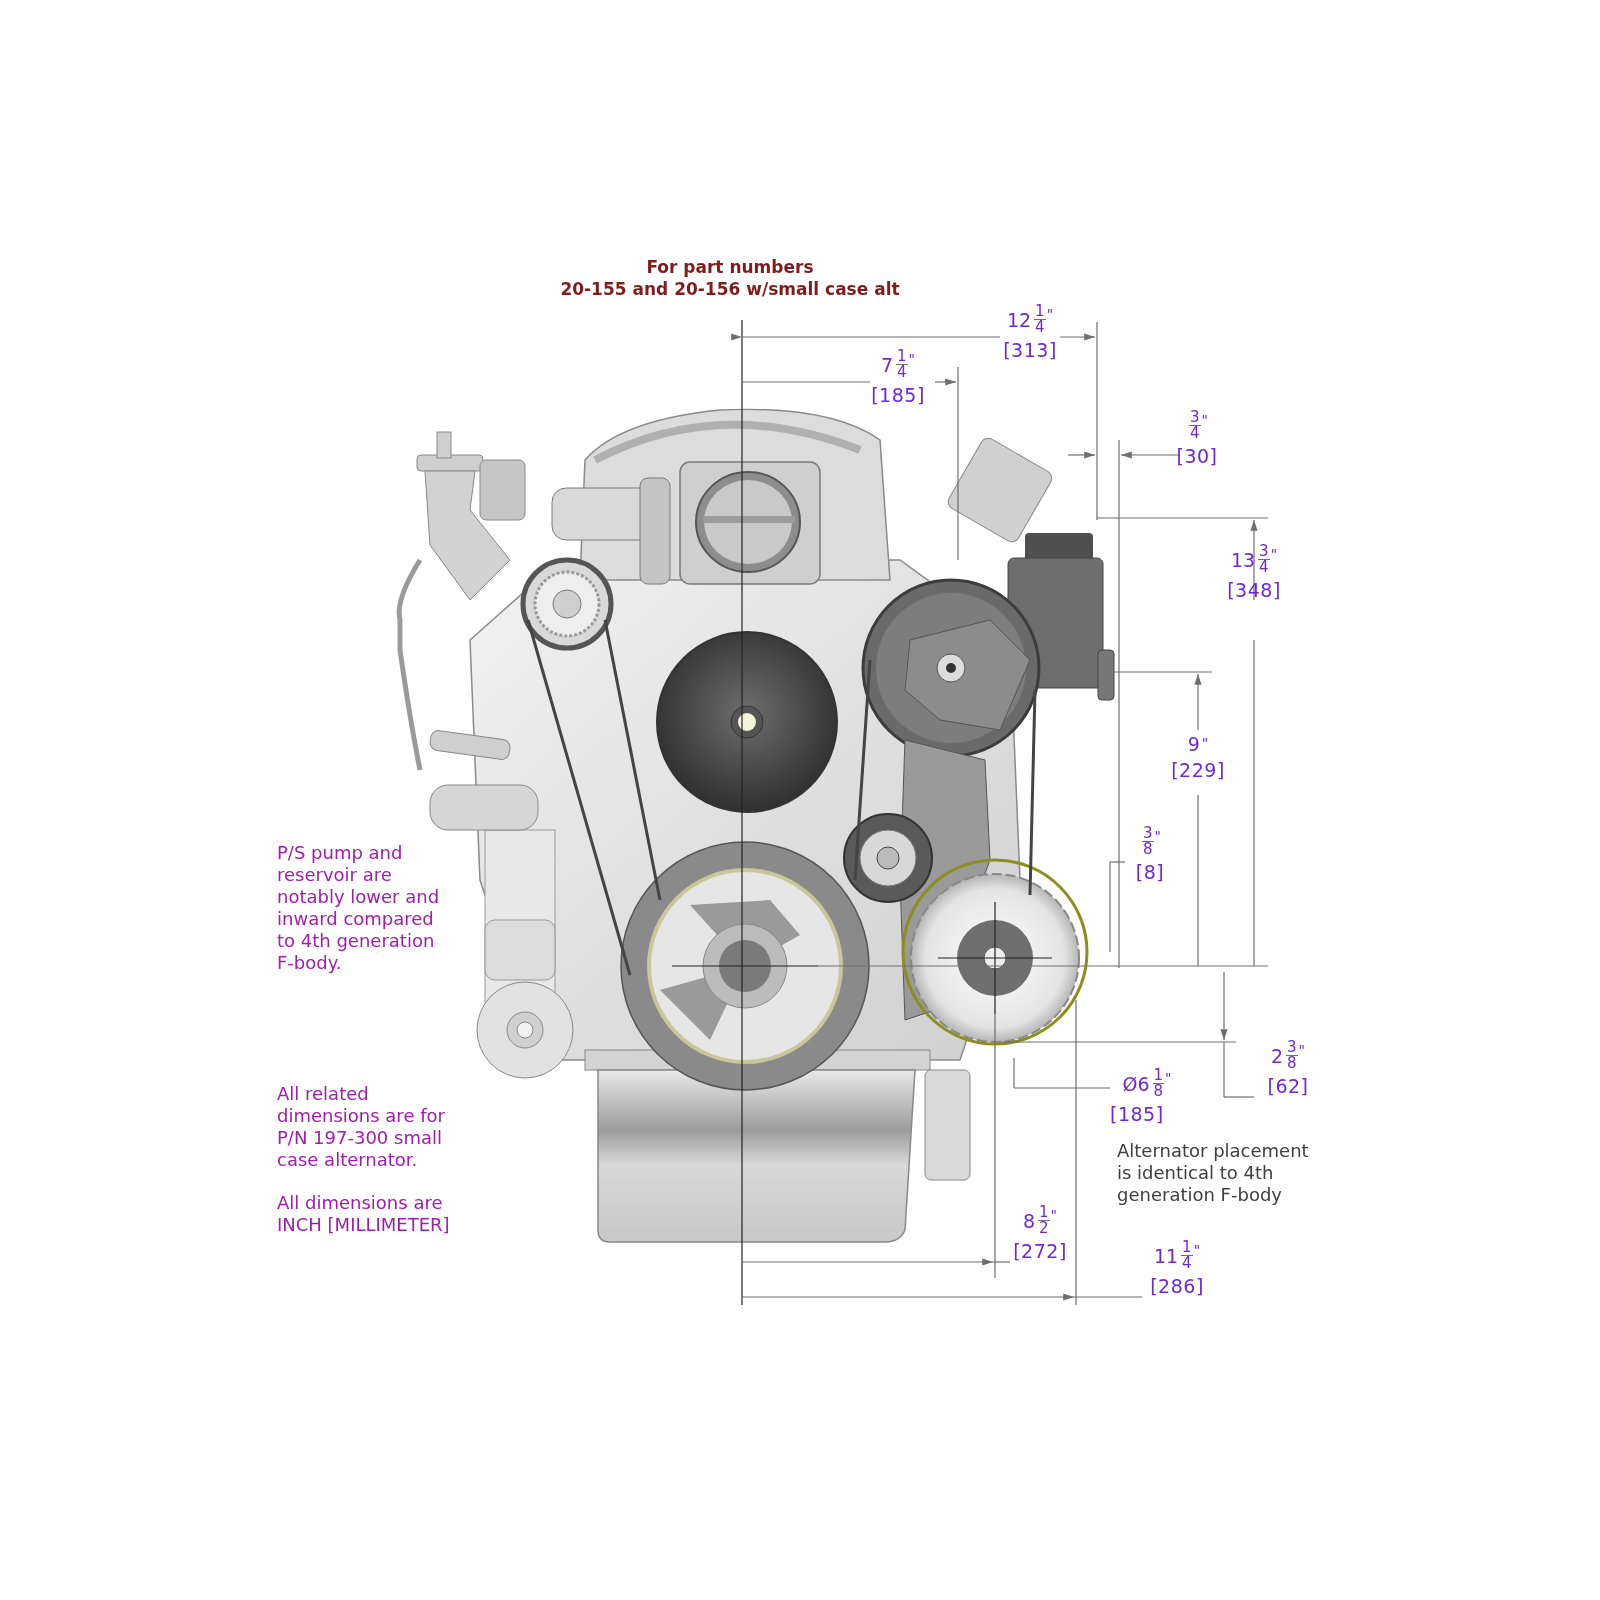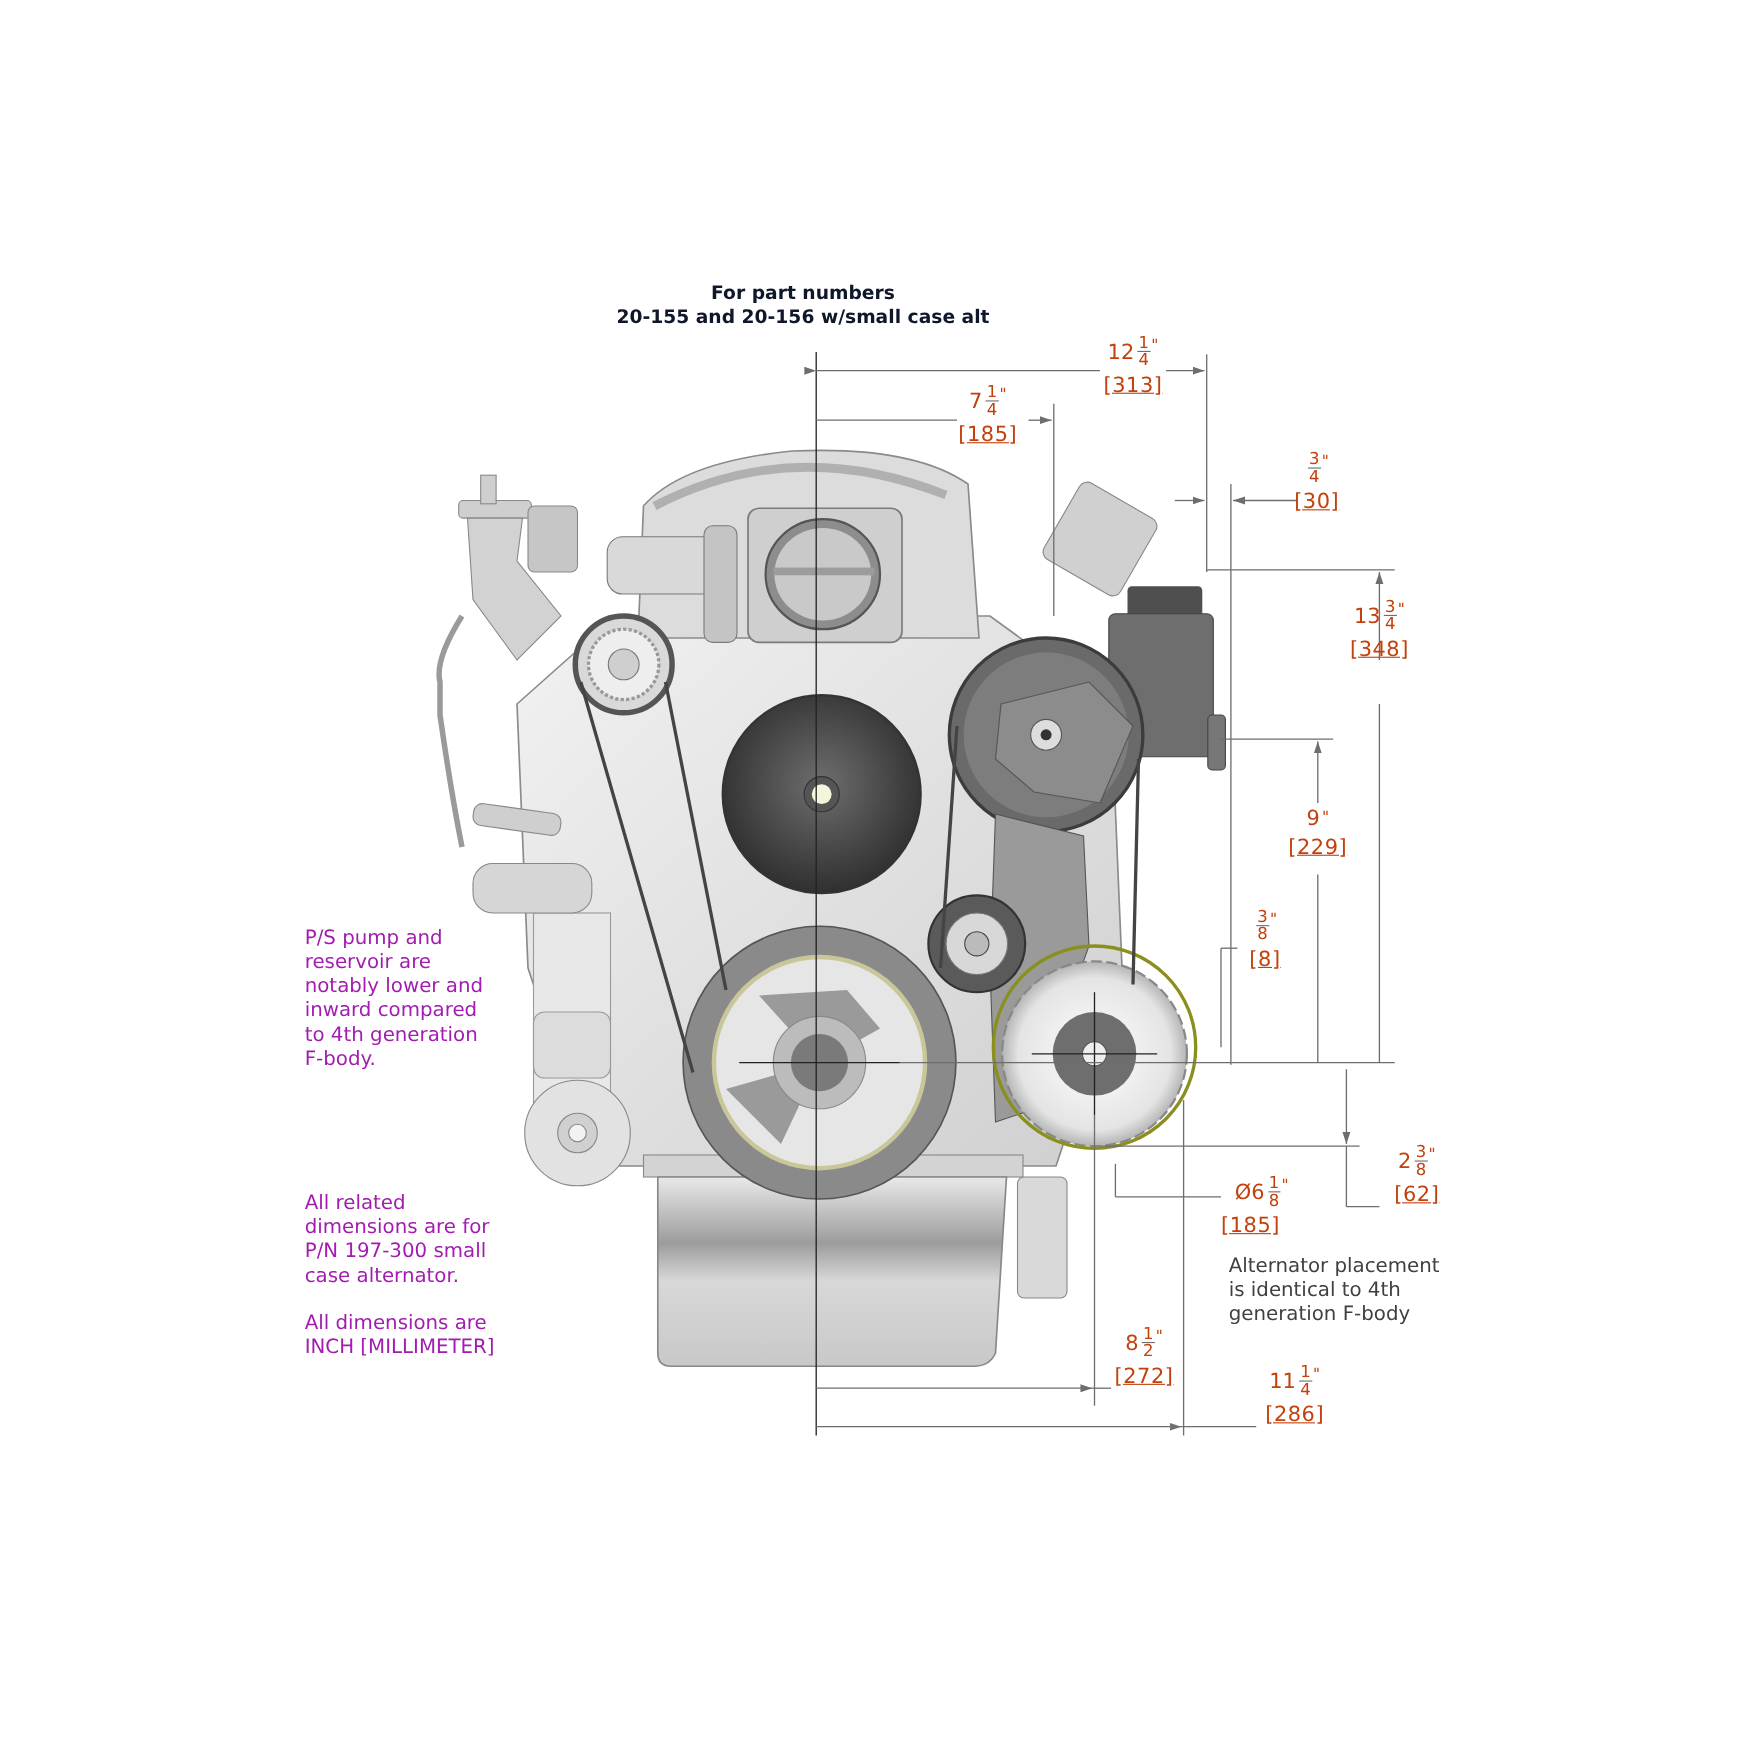--- a/index.html
+++ b/index.html
@@ -1,21 +1,21 @@
 <!DOCTYPE html>
 <html><head>
 <meta charset="utf-8">
 <style>
   html, body { margin:0; padding:0; background:#ffffff; }
   body { width:1600px; height:1600px; position:relative; overflow:hidden; font-family:"DejaVu Sans", sans-serif; }
   #canvas { position:absolute; left:0; top:0; width:1600px; height:1600px; }
-  .title { position:absolute; left:540px; top:256px; width:380px; text-align:center; font-family:"DejaVu Sans", sans-serif; font-weight:bold; font-size:17px; line-height:22px; color:#0f172a; }
+  .title { position:absolute; left:540px; top:256px; width:380px; text-align:center; font-family:"DejaVu Sans", sans-serif; font-weight:bold; font-size:17px; line-height:22px; color:#7f1d1d; }
   .note { position:absolute; font-family:"DejaVu Sans", sans-serif; font-size:18px; line-height:22px; color:#a21caf; white-space:pre-line; }
   .note.light { color:#404040; }
-  .dim { position:absolute; font-family:"DejaVu Sans", sans-serif; color:#c2410c; text-align:center;text-decoration:underline; }
+  .dim { position:absolute; font-family:"DejaVu Sans", sans-serif; color:#6d28d9; text-align:center; }
   .dim .val { display:inline-flex; align-items:center; font-size:19px; }
   .dim .whole { margin-right:2px; }
   .frac { display:inline-flex; flex-direction:column; align-items:center; font-size:15px; line-height:15px; margin:0 1px; }
   .frac .num { border-bottom:1px solid #6e6e6e; padding:0 1px; }
   .dim .unit { font-size:14px; align-self:flex-start; margin-top:2px; }
   .dim .mm { display:block; font-size:19px; margin-top:4px; letter-spacing:0.5px; }
 </style>
 </head>
 <body>
 

